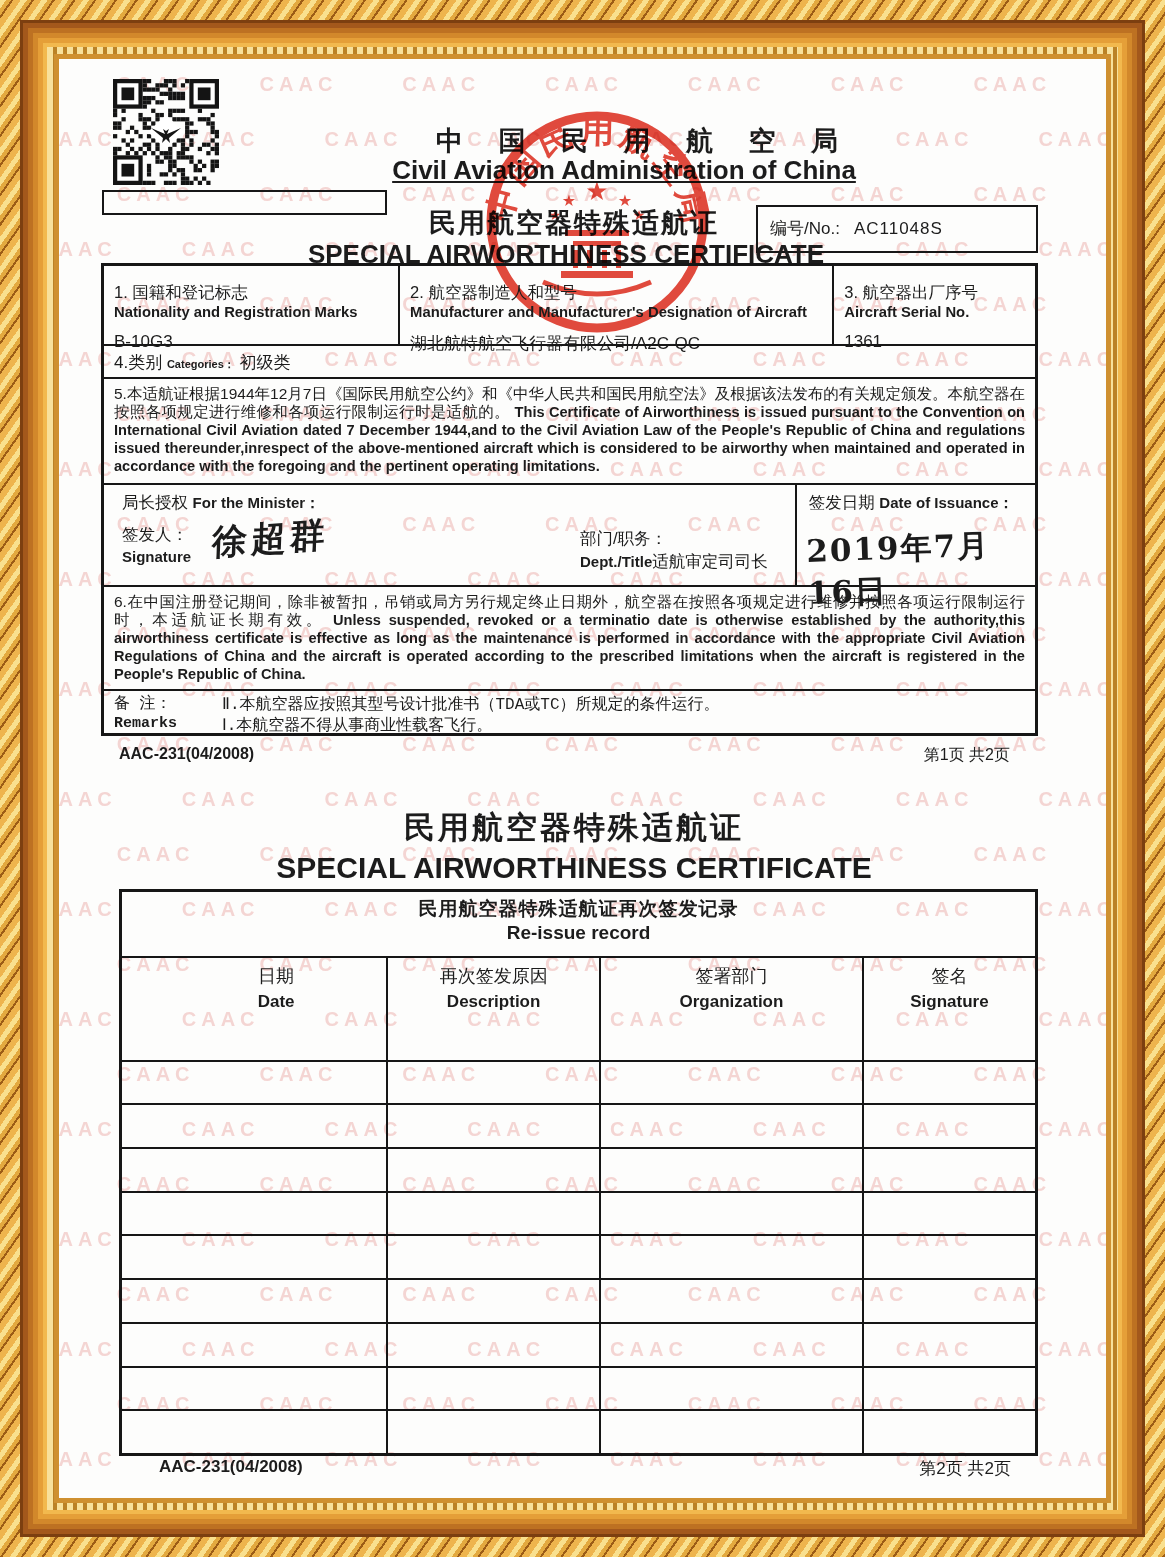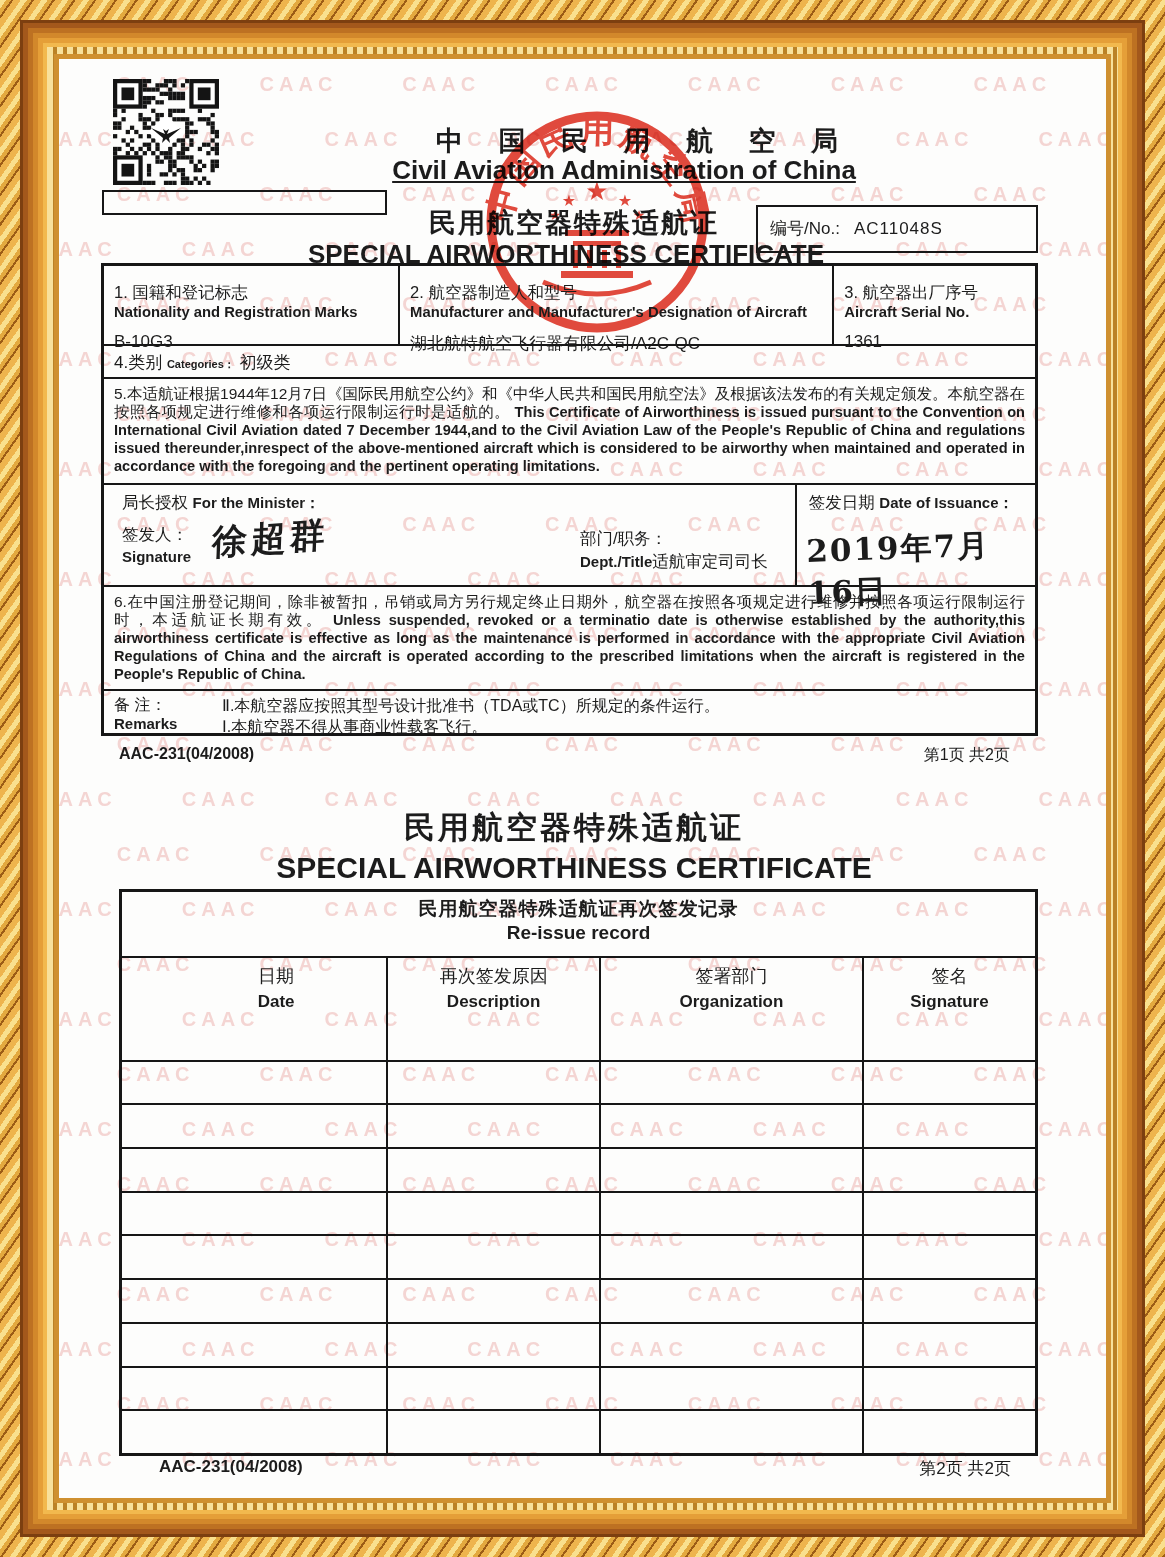--- a/index.html
+++ b/index.html
@@ -45,21 +45,21 @@
   .signer{position:absolute;left:10px;top:38px;font-size:16.5px;line-height:22px;}
   .signer b{font-size:15px;}
   .handwriting{font-family:"DejaVu Serif",serif;font-weight:600;transform:rotate(-4deg) skewX(-6deg);display:inline-block;}
   .sig-script{position:absolute;left:100px;top:30px;font-size:35px;letter-spacing:4px;}
   .dept{position:absolute;left:468px;top:42px;font-size:16.5px;line-height:23px;}
   .dept b{font-size:15px;}
   .datecell{position:relative;padding:0;}
   .date-label{position:absolute;left:12px;top:7px;font-size:16.5px;}
   .date-label b{font-size:15px;}
   .date-script{position:absolute;left:10px;top:42px;font-size:31px;letter-spacing:2px;transform:rotate(-2deg);}
-  .remarks{display:flex;padding:0;}
+  .remarks{display:flex;padding:0;font-family:Liberation Mono, monospace;}
   .rem-label{width:108px;padding:4px 0 0 10px;font-size:16px;line-height:19px;}
   .rem-label b{font-size:15px;}
   .rem-body{flex:1;padding:4px 6px 0 0;font-size:16px;line-height:21px;}
   
   .foot{position:absolute;display:flex;justify-content:space-between;font-size:16px;}
   .foot1{left:42px;top:686px;width:937px;padding:0 28px 0 18px;box-sizing:border-box;}
   .foot2{left:60px;top:1398px;width:919px;padding:0 27px 0 40px;box-sizing:border-box;font-size:17px;}
   .foot .fno{font-weight:700;}
   
   .cert2-cn{position:absolute;left:150px;top:748px;width:730px;text-align:center;font-size:31px;font-weight:700;letter-spacing:3px;}

